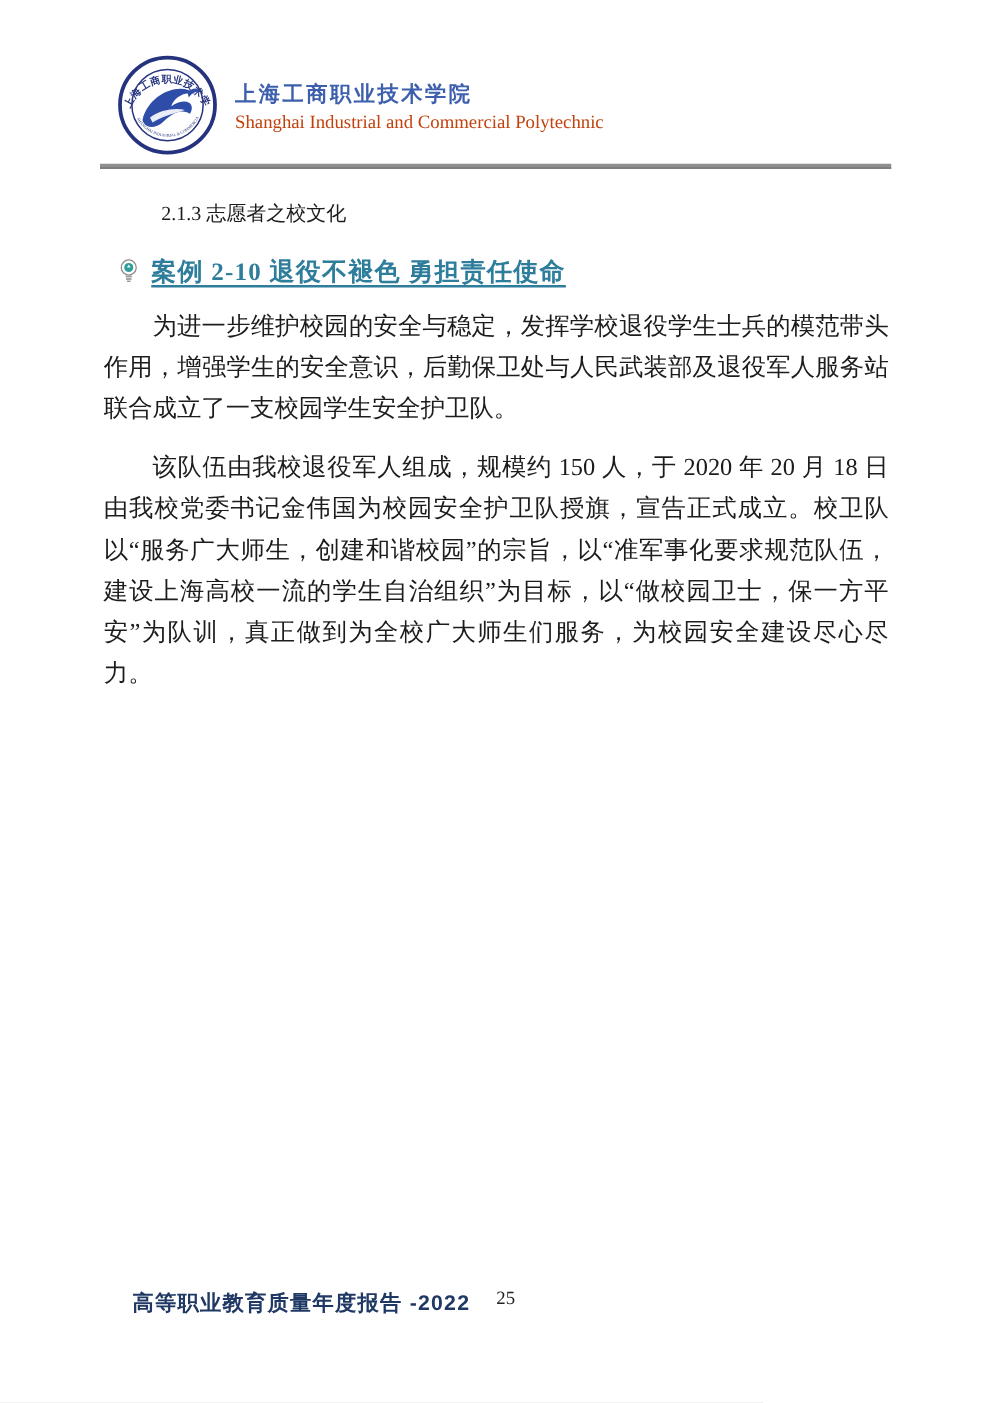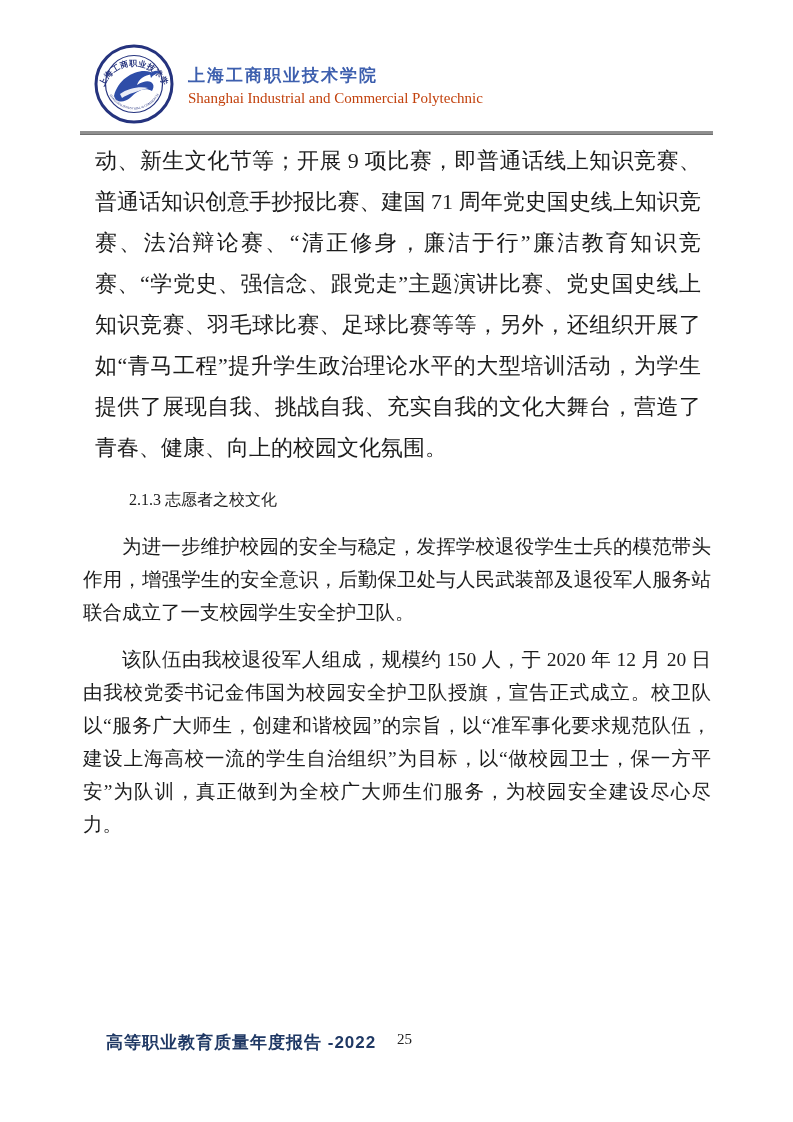--- a/index.html
+++ b/index.html
@@ -107,26 +107,38 @@
       </svg>
     </div>
     <div class="header-text">
       <div class="header-title-cn">上海工商职业技术学院</div>
       <div class="header-title-en">Shanghai Industrial and Commercial Polytechnic</div>
     </div>
   </div>
   <div class="divider"></div>
 
   <div class="content">
-    <p class="p-main">动、新生文化节等；开展 9 项比赛，即普通话线上知识竞赛、普通话知识创意手抄报比赛、建国 71 周年党史国史线上知识竞赛、法治辩论赛、“清正修身，廉洁于行”廉洁教育知识竞赛、“学党史、强信念、跟党走”主题演讲比赛、党史国史线上知识竞赛、羽毛球比赛、足球比赛等等，另外，还组织开展了如“青马工程”提升学生政治理论水平的大型培训活动，为学生提供了展现自我、挑战自我、充实自我的文化大舞台，营造了青春、健康、向上的校园文化氛围。</p>
 
     <h3 class="section-heading">2.1.3 志愿者之校文化</h3>
 
 
+    <div class="case-heading">
+      <span class="bulb-wrap">
+        <svg viewBox="0 0 16 20" width="16" height="20" aria-hidden="true">
+          <circle cx="8" cy="7" r="6" fill="#ffffff" stroke="#8a8a8a" stroke-width="1"></circle>
+          <circle cx="8" cy="7" r="3.6" fill="#2f9e9b"></circle>
+          <path d="M8 4.5 l1.5 2.5 h-3 Z" fill="#ffffff"></path>
+          <rect x="5.5" y="13.5" width="5" height="1.4" fill="#9a9a9a"></rect>
+          <rect x="5.8" y="15.5" width="4.4" height="1.4" fill="#9a9a9a"></rect>
+          <rect x="6.6" y="17.4" width="2.8" height="1.2" fill="#9a9a9a"></rect>
+        </svg>
+      </span>
+      <span class="case-heading-text">案例 2-10  退役不褪色  勇担责任使命</span>
+    </div>
 
     <p class="p-case">为进一步维护校园的安全与稳定，发挥学校退役学生士兵的模范带头作用，增强学生的安全意识，后勤保卫处与人民武装部及退役军人服务站联合成立了一支校园学生安全护卫队。</p>
-    <p class="p-case">该队伍由我校退役军人组成，规模约 150 人，于 2020 年 12 月 20 日由我校党委书记金伟国为校园安全护卫队授旗，宣告正式成立。校卫队以“服务广大师生，创建和谐校园”的宗旨，以“准军事化要求规范队伍，建设上海高校一流的学生自治组织”为目标，以“做校园卫士，保一方平安”为队训，真正做到为全校广大师生们服务，为校园安全建设尽心尽力。</p>
+    <p class="p-case">该队伍由我校退役军人组成，规模约 150 人，于 2020 年 20 月 18 日由我校党委书记金伟国为校园安全护卫队授旗，宣告正式成立。校卫队以“服务广大师生，创建和谐校园”的宗旨，以“准军事化要求规范队伍，建设上海高校一流的学生自治组织”为目标，以“做校园卫士，保一方平安”为队训，真正做到为全校广大师生们服务，为校园安全建设尽心尽力。</p>
   </div>
 
   <div class="footer-title">高等职业教育质量年度报告 -2022</div>
   <div class="footer-page-number">25</div>
 
 </div>
 
 </body></html>

